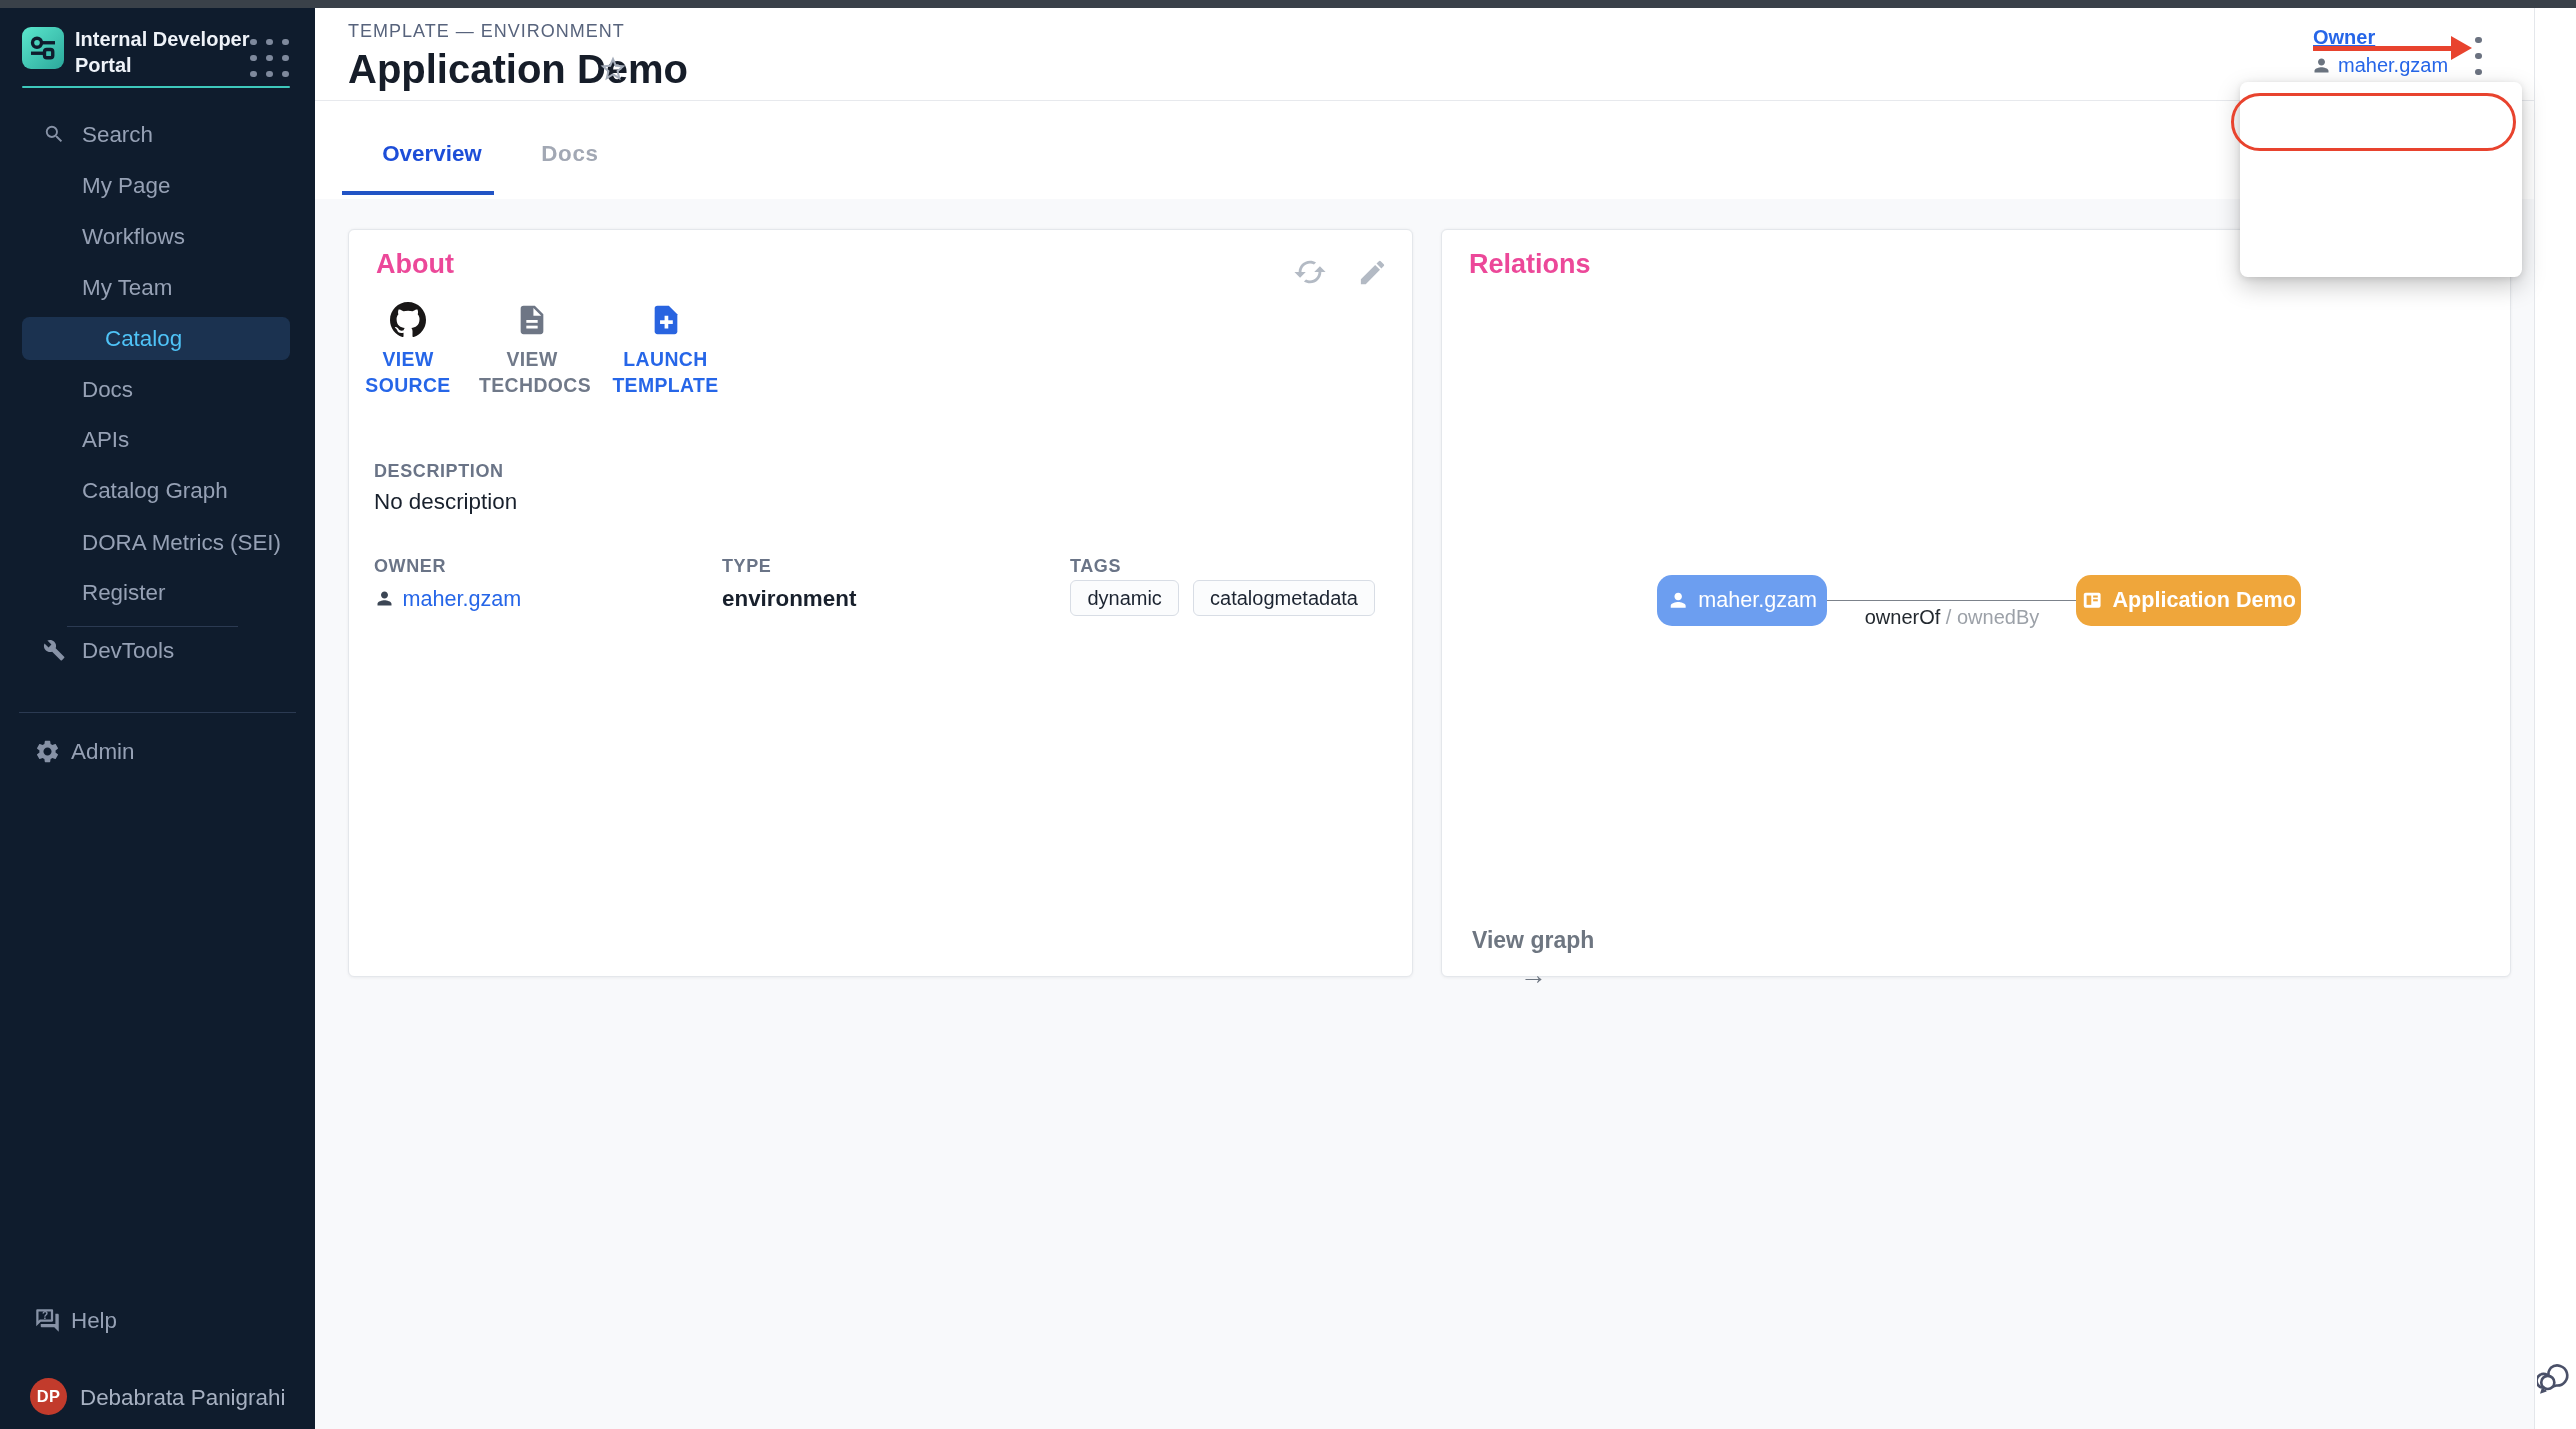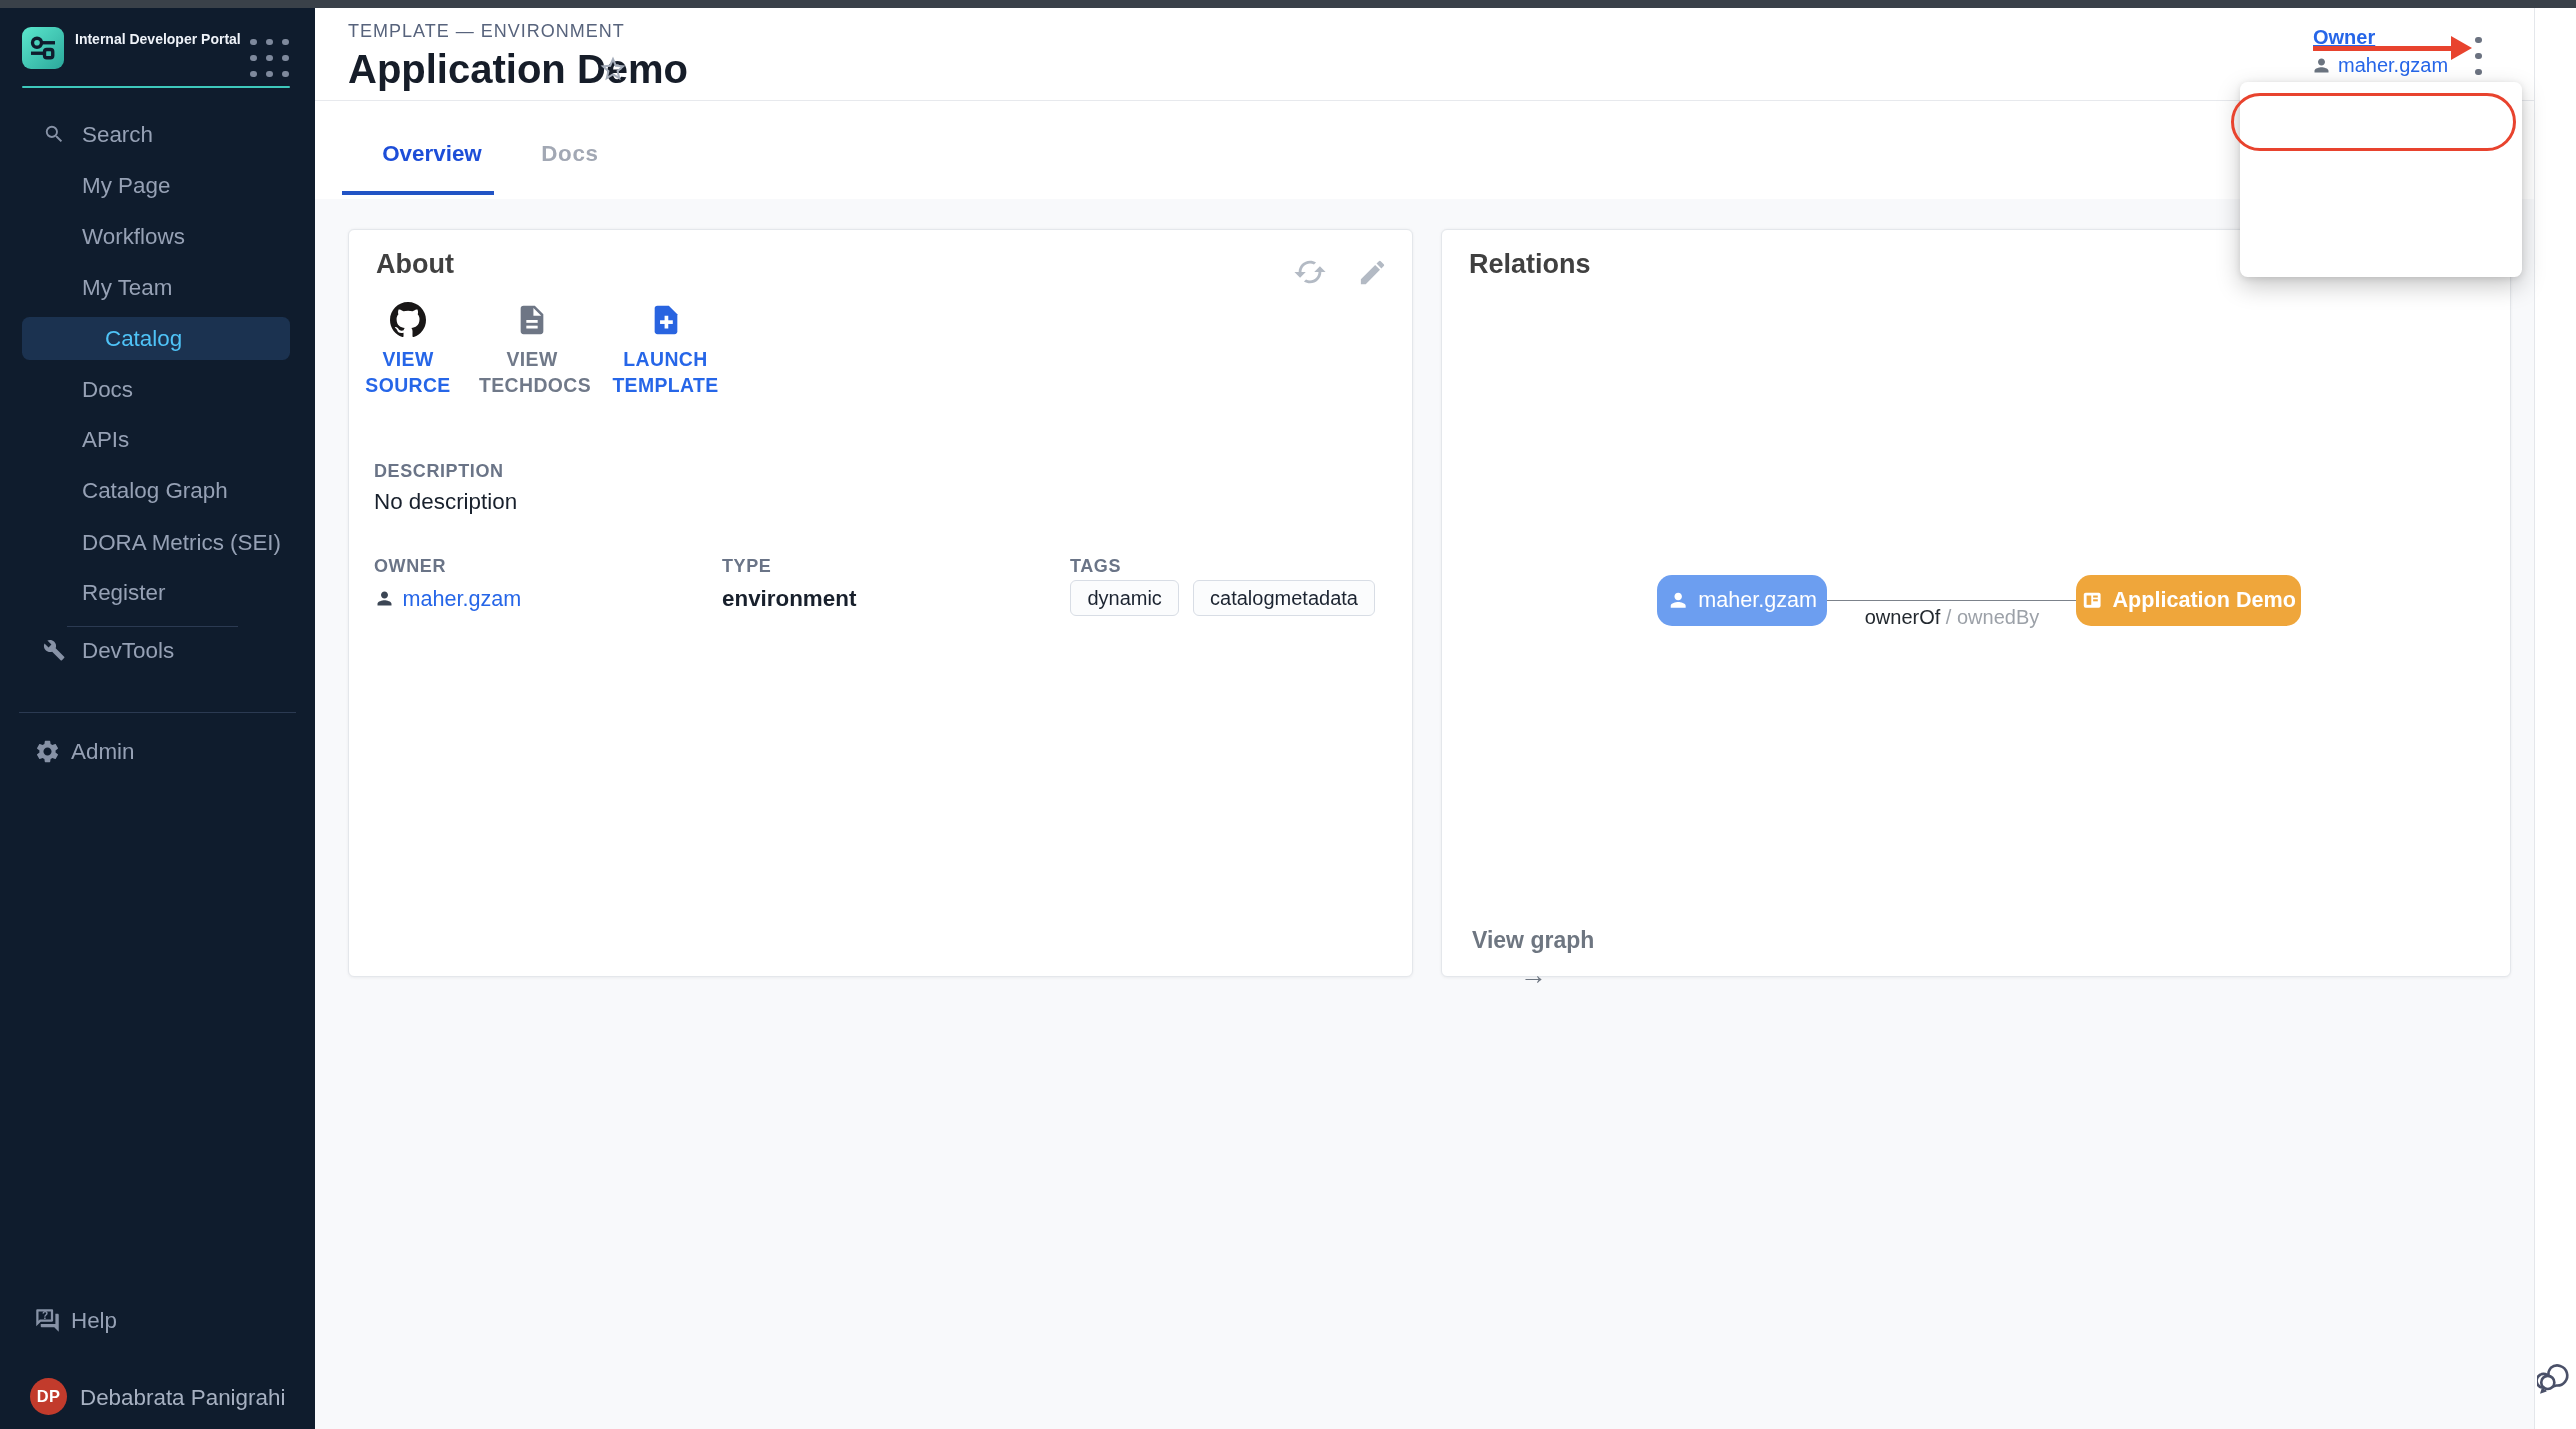--- a/index.html
+++ b/index.html
@@ -14,21 +14,21 @@
   
   .topstrip { position:absolute; left:0; top:0; width:2576px; height:7.5px; background:#3A4149; }
 
   
   .sidebar { position:absolute; left:0; top:7.5px; width:315px; height:1422px;
              background:var(--sidebar-bg,#0F1C2D); }
   .logo-box { position:absolute; left:21.6px; top:19.4px; width:42px; height:42px; border-radius:9px;
               background:linear-gradient(135deg,#5BE7CD 0%,#2BA89B 100%);
               display:flex; align-items:center; justify-content:center; }
   .logo-title { position:absolute; left:75px; top:18px; width:176px;
-                font-size:14px; font-weight:700; line-height:26px; color:#EEF2F8; }
+                font-size:20px; font-weight:700; line-height:26px; color:#EEF2F8; }
   .apps-icon { position:absolute; left:250px; top:31px; width:40px; height:40px;
                display:grid; grid-template-columns:repeat(3,1fr); gap:8.2px; }
   .apps-icon span { width:6.7px; height:6.7px; border-radius:50%; background:#7E899C; }
   .sidebar-rule { position:absolute; left:21.6px; top:78px; width:268px; height:2.2px;
                   background:var(--teal,#3EC8BC); border-radius:1.5px; }
   .nav-item { position:absolute; left:0; width:315px; height:36px; line-height:36px;
               font-size:22.4px; color:var(--sidebar-text,#96A1B5); cursor:pointer; }
   .nav-item .lbl { position:absolute; left:82px; }
   .nav-icon { position:absolute; left:43px; top:6.7px; width:22.4px; height:22.4px; }
   .active-pill { position:absolute; left:22.4px; top:309px; width:268px; height:43px;
@@ -82,21 +82,21 @@
   .tab.t0 { left:41px; color:#1d4ed8; font-weight:700; }
   .tab.t1 { left:179px; color:#A2A8B4; font-weight:700; letter-spacing:0.7px; }
   .tab-underline { position:absolute; left:27px; top:183px; width:152px; height:4.5px;
                    background:var(--accent-blue,#2254C5); }
 
   
   .card { position:absolute; top:221px; height:748px; background:#fff; border:0.7px solid #E4E7EB;
           border-radius:6px; box-shadow:0 0.7px 3px rgba(20,24,40,.06); }
   .about-card { left:33px; width:1065px; }
   .relations-card { left:1126px; width:1070px; }
-  .card-title { position:absolute; left:27px; top:19.4px; font-size:27px; font-weight:700; color:#404040; }
+  .card-title { position:absolute; left:27px; top:19.4px; font-size:27px; font-weight:700; color:#ec4899; }
   .icon-btn { position:absolute; width:34px; height:34px; color:#B3BAC4; cursor:pointer; }
   .refresh-btn { left:944px; top:25px; }
   .edit-btn { left:1008px; top:27.6px; }
 
   .action-col { position:absolute; top:71px; text-align:center; cursor:pointer; }
   .action-col .a-ico { height:39px; display:flex; align-items:center; justify-content:center; }
   .action-col .a-lbl { margin-top:6px; font-size:19.4px; font-weight:700; line-height:26px; letter-spacing:0.4px; }
   .action-col.enabled .a-lbl { color:var(--link-blue,#2666E8); }
   .action-col.disabled .a-lbl { color:#707989; }
   .ac0 { left:6px; width:106px; }

